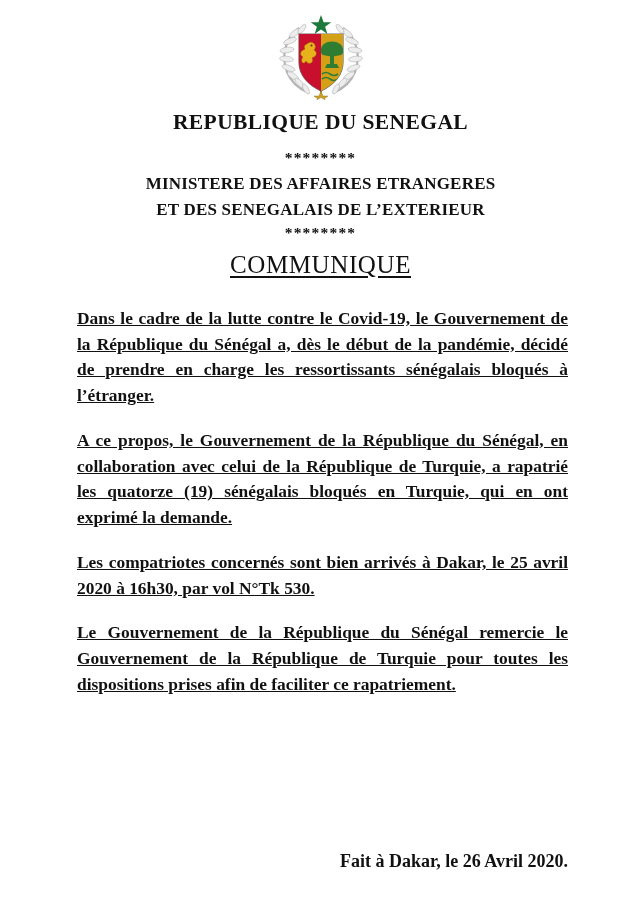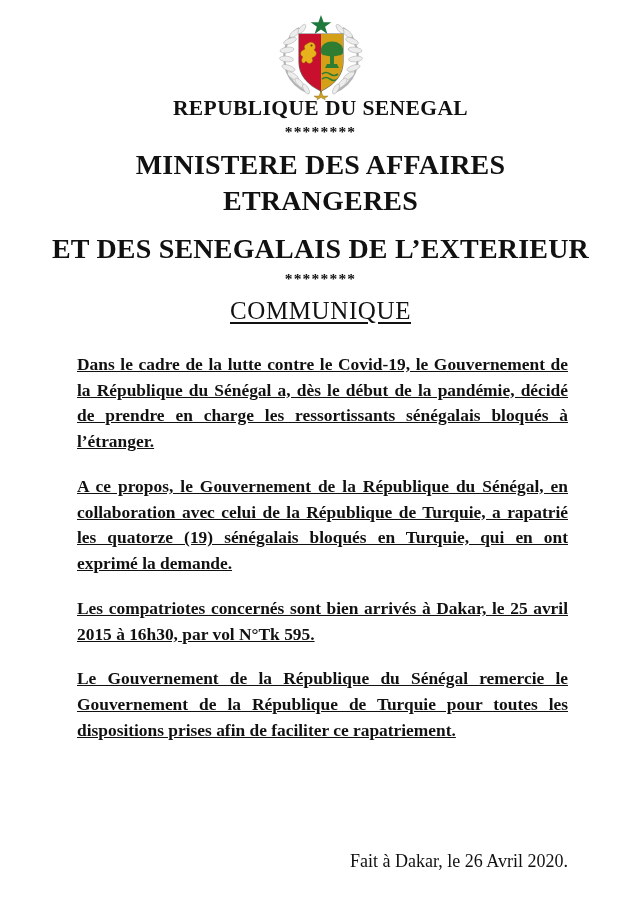--- a/index.html
+++ b/index.html
@@ -44,39 +44,39 @@
   
   .hdr-block {
     text-align: center;
     padding: 0 40px;
   }
   .republic-line {
     font-size: 21.5px;
     font-weight: bold;
     letter-spacing: 0.4px;
     line-height: 1.18;
-    margin: 0;
+    margin: 14px;
     text-align: center;
   }
   .motto-line {
     font-size: 18.5px;
     font-weight: bold;
     font-style: italic;
     line-height: 1.25;
     margin: 4px 0 0 0;
   }
   .stars-line {
     font-size: 15.5px;
     font-weight: bold;
     letter-spacing: 1.2px;
     line-height: 1.1;
     margin: 2px 0 0 0;
   }
   .ministry-line {
-    font-size: 28px;
+    font-size: 17px;
     font-weight: bold;
     letter-spacing: 0.2px;
     line-height: 1.28;
     margin: 7px 0 0 0;
   }
   .stars-line-2 {
     font-size: 15.5px;
     font-weight: bold;
     letter-spacing: 1.2px;
     line-height: 1.1;
@@ -111,21 +111,21 @@
   }
 
   
   .footer-line {
     position: absolute;
     left: 0;
     right: 73px;
     bottom: 36px;
     text-align: right;
     font-size: 18px;
-    font-weight: normal;
+    font-weight: bold;
     line-height: 1.3;
   }
 </style>
 </head>
 <body>
 
 <div class="page">
 
   <div class="emblem-wrap">
     <svg class="emblem" viewBox="0 0 104 88">
@@ -194,27 +194,27 @@
         <line x1="52" y1="79" x2="52" y2="82" stroke="#1e7a3c" stroke-width="1.4"></line>
         <polygon points="52,79 54,84 59,84 55,87 56.5,88 52,85.5 47.5,88 49,87 45,84 50,84" fill="#caa02a" stroke="#8a6a10" stroke-width="0.4"></polygon>
       </g>
     </svg>
   </div>
 
   <div class="hdr-block">
     <div class="republic-line">REPUBLIQUE DU SENEGAL</div>
     <div class="stars-line">********</div>
     <div class="ministry-line">MINISTERE DES AFFAIRES ETRANGERES</div>
-    <div class="ministry-line" style="margin-top:12px;">ET DES SENEGALAIS DE L’EXTERIEUR</div>
+    <div class="ministry-line" style="margin-top:4px;">ET DES SENEGALAIS DE L’EXTERIEUR</div>
     <div class="stars-line-2">********</div>
     <div class="communique-line">COMMUNIQUE</div>
   </div>
 
   <div class="body-block">
     <p class="para">Dans le cadre de la lutte contre le Covid-19, le Gouvernement de la République du Sénégal a, dès le début de la pandémie, décidé de prendre en charge les ressortissants sénégalais bloqués à l’étranger.</p>
     <p class="para">A ce propos, le Gouvernement de la République du Sénégal, en collaboration avec celui de la République de Turquie, a rapatrié les quatorze (19) sénégalais bloqués en Turquie, qui en ont exprimé la demande.</p>
-    <p class="para">Les compatriotes concernés sont bien arrivés à Dakar, le 25 avril 2015 à 16h30, par vol N°Tk 595.</p>
+    <p class="para">Les compatriotes concernés sont bien arrivés à Dakar, le 25 avril 2020 à 16h30, par vol N°Tk 530.</p>
     <p class="para">Le Gouvernement de la République du Sénégal remercie le Gouvernement de la République de Turquie pour toutes les dispositions prises afin de faciliter ce rapatriement.</p>
   </div>
 
   <div class="footer-line">Fait à Dakar, le 26 Avril 2020.</div>
 
 </div>
 
 </body></html>

